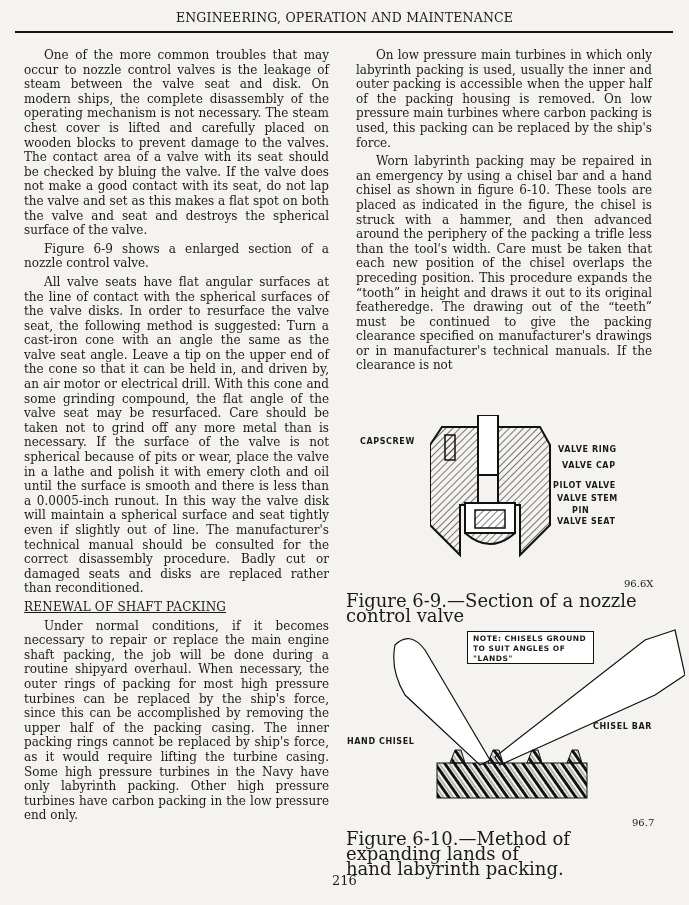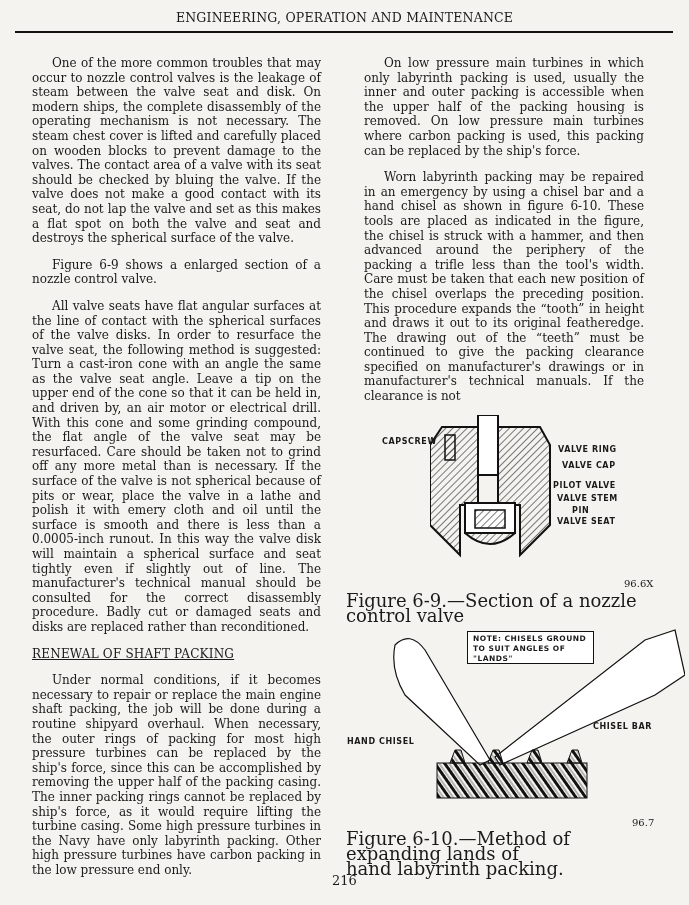--- a/index.html
+++ b/index.html
@@ -14,21 +14,21 @@
   }
   .rule {
     position: absolute; top: 31px; left: 15px; width: 658px; height: 2px; background: #111;
   }
   .col {
     position: absolute; top: 44px; font-size: 12px; line-height: 14.6px;
     text-align: justify;
   }
   .col.left { left: 20px; width: 313px; }
   .col.right { left: 352px; width: 304px; }
-  .col p { margin: 12px; text-indent: 20px; }
+  .col p { margin: 4px; text-indent: 20px; }
   .section-head {
     font-size: 12px; margin: 22px 0 16px 0; text-indent: 0 !important; letter-spacing: 0.2px; text-decoration: underline;
   }
   .fig { position: absolute; }
   .fig-num { position: absolute; font-size: 10px; }
   .caption {
     position: absolute; text-align: left; font-size: 18px; line-height: 15px;
   }
   .callout {
     position: absolute; font-family: "DejaVu Sans", sans-serif; font-weight: bold;
@@ -68,21 +68,21 @@
     </pattern>
   </defs>
   <rect x="48" y="0" width="20" height="60" fill="#fff" stroke="#111" stroke-width="2"></rect>
   <path d="M12 12 L48 12 L48 90 L30 90 L30 140 L0 110 L0 30 Z" fill="url(#hatch)" stroke="#111" stroke-width="2"></path>
   <path d="M68 12 L110 12 L120 30 L120 110 L90 140 L90 90 L68 90 Z" fill="url(#hatch)" stroke="#111" stroke-width="2"></path>
   <rect x="35" y="88" width="50" height="30" fill="#fff" stroke="#111" stroke-width="2"></rect>
   <rect x="45" y="95" width="30" height="18" fill="url(#hatch)" stroke="#111" stroke-width="1.5"></rect>
   <path d="M35 118 Q60 140 85 118" fill="url(#hatch)" stroke="#111" stroke-width="2"></path>
   <rect x="15" y="20" width="10" height="25" fill="url(#hatch)" stroke="#111" stroke-width="1.5"></rect>
 </svg>
-<div class="callout" style="left:382px;top:437px;">CAPSCREW</div>
+<div class="callout" style="left:360px;top:437px;">CAPSCREW</div>
 <div class="callout" style="left:558px;top:445px;">VALVE RING</div>
 <div class="callout" style="left:562px;top:461px;">VALVE CAP</div>
 <div class="callout" style="left:553px;top:481px;">PILOT VALVE</div>
 <div class="callout" style="left:557px;top:494px;">VALVE STEM</div>
 <div class="callout" style="left:572px;top:506px;">PIN</div>
 <div class="callout" style="left:557px;top:517px;">VALVE SEAT</div>
 
 <div class="fig-num" style="left:624px;top:578px;">96.6X</div>
 <div class="caption" style="left:346px;top:593px;width:316px;">
   <div>Figure 6-9.—Section of a nozzle control valve</div>

